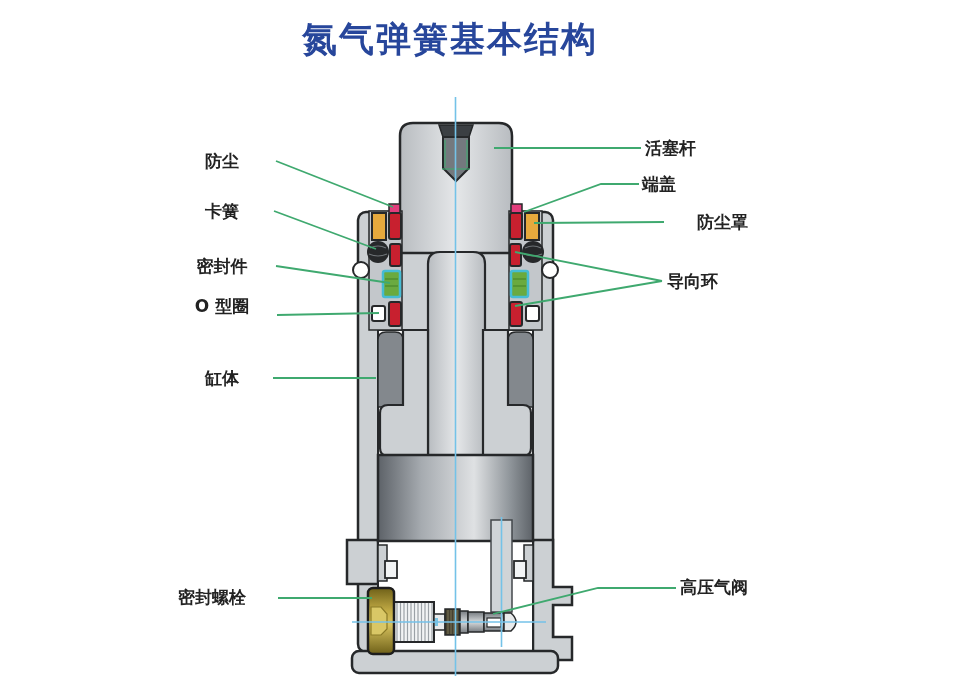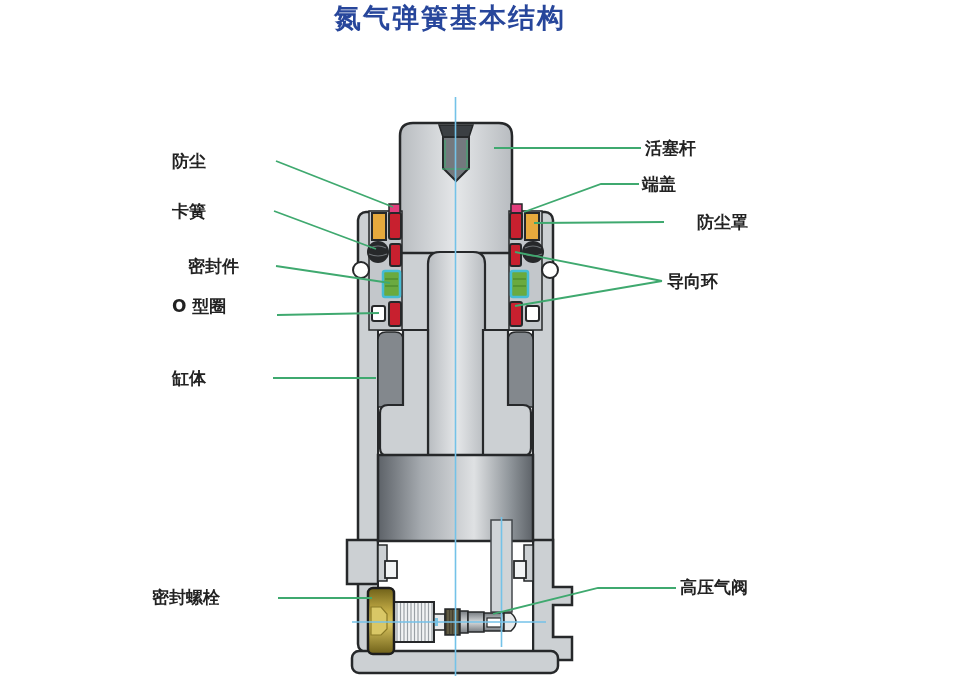--- a/index.html
+++ b/index.html
@@ -6,25 +6,25 @@
     --title-color:#27469b; --label-color:#222222; --leader-line:#3fa96f;
     --centerline:#74c2e8; --outline:#26282a; --body-gray:#ccd0d3;
     --recess-gray:#c3c7cb; --slot-gray:#83888d; --seal-red:#c8202f;
     --seal-yellow:#e6a93d; --seal-pink:#e13d7c; --seal-green:#6aaa3f;
     --seal-green-border:#45bcd4; --ball-black:#26282a; --white-part:#f2f4f5;
   }
   html,body{margin:0;padding:0;background:#ffffff;}
   #stage{position:relative;width:978px;height:676px;background:#fff;overflow:hidden;
          font-family:"DejaVu Sans","Liberation Sans",sans-serif;}
   #diagram-svg{position:absolute;left:0;top:0;}
-  .page-title{position:absolute;left:140px;top:0;width:620px;text-align:center;
-    font-size:27px;font-weight:700;letter-spacing:2px;color:var(--title-color);white-space:nowrap;}
+  .page-title{position:absolute;left:140px;top:16px;width:620px;text-align:center;
+    font-size:35px;font-weight:700;letter-spacing:2px;color:var(--title-color);white-space:nowrap;}
   .lbl{position:absolute;font-size:17px;font-weight:700;color:var(--label-color);
     white-space:nowrap;line-height:19px;}
-  .lbl.right-align{text-align:left;}
+  .lbl.right-align{text-align:center;}
   .leader{fill:none;stroke:var(--leader-line);stroke-width:1.8;}
   .cl{stroke:var(--centerline);stroke-width:1.6;fill:none;}
   .outl{stroke:var(--outline);fill:var(--body-gray);}
 </style>
 </head>
 <body>
 
 <div id="stage">
 
   <svg id="diagram-svg" width="978" height="676" viewBox="0 0 978 676" xmlns="http://www.w3.org/2000/svg">
@@ -183,21 +183,21 @@
       <polyline class="leader" points="662,281 515,252"></polyline>
       <polyline class="leader" points="662,281 515,306"></polyline>
       <polyline class="leader" points="676,588 598,588 493,614"></polyline>
     </g>
   </svg>
 
   <div class="page-title">氮气弹簧基本结构</div>
 
   <div class="lbl right-align" style="left:172px;top:152px;width:100px;">防尘</div>
   <div class="lbl right-align" style="left:172px;top:202px;width:100px;">卡簧</div>
-  <div class="lbl right-align" style="left:188px;top:257px;width:100px;">密封件</div>
+  <div class="lbl right-align" style="left:172px;top:257px;width:100px;">密封件</div>
   <div class="lbl right-align" style="left:172px;top:297px;width:100px;">O 型圈</div>
   <div class="lbl right-align" style="left:172px;top:369px;width:100px;font-family:Liberation Serif, serif;">缸体</div>
   <div class="lbl right-align" style="left:152px;top:589px;width:120px;font-family:Liberation Mono, monospace;">密封螺栓</div>
 
   <div class="lbl" style="left:645px;top:139px;">活塞杆</div>
   <div class="lbl" style="left:642px;top:175px;text-align:center;">端盖</div>
   <div class="lbl" style="left:667px;top:213px;margin-left:30px;">防尘罩</div>
   <div class="lbl" style="left:667px;top:272px;">导向环</div>
   <div class="lbl" style="left:680px;top:578px;">高压气阀</div>
 

